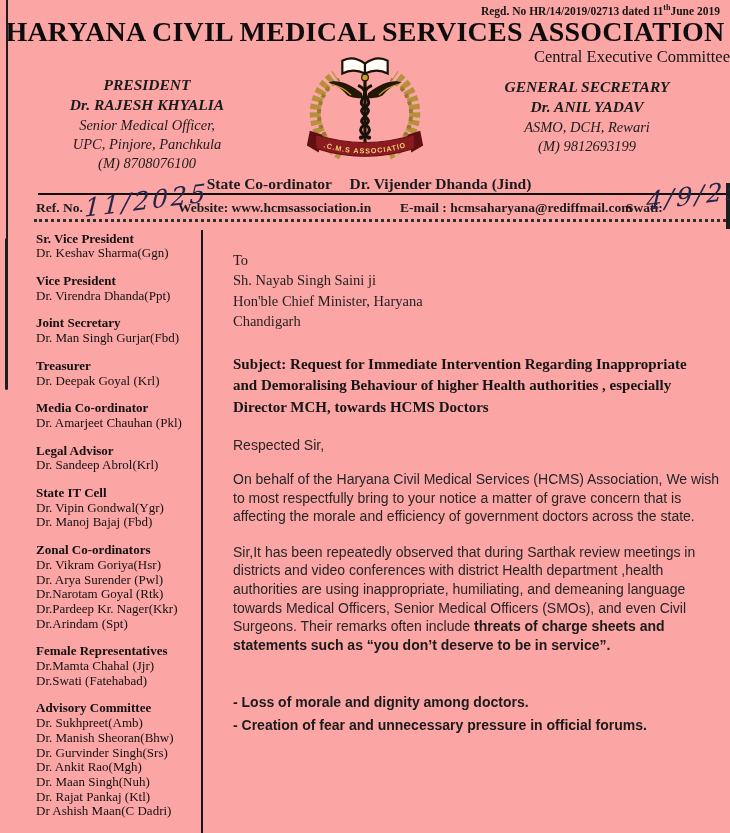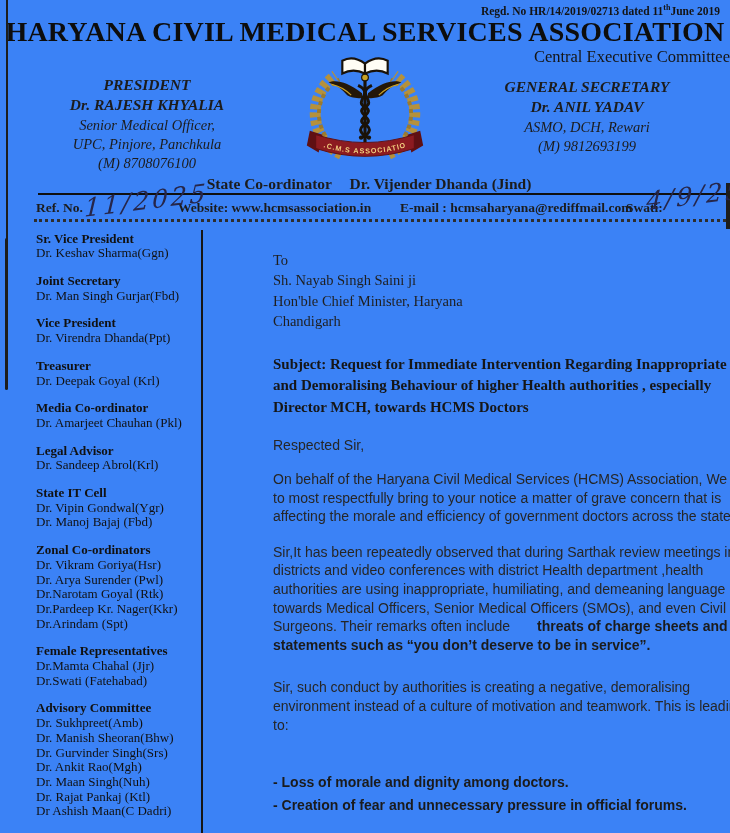--- a/index.html
+++ b/index.html
@@ -1,19 +1,19 @@
 <!DOCTYPE html>
 <html><head>
 <meta charset="utf-8">
 <style>
   * { margin:0; padding:0; box-sizing:border-box; }
   body { background:#888; font-family:"Liberation Serif", serif; }
   .page {
     position:relative; width:730px; height:833px; margin:0 auto;
-    background:#3b82f6; color:#1c1c1c; overflow:hidden;
+    background:#fca5a5; color:#1c1c1c; overflow:hidden;
   }
   
   .regd { text-align:right; padding:3px 10px 0 0; font-weight:bold; font-size:11.5px; color:#141414; }
   .regd sup { font-size:8px; }
   .main-title { text-align:center; font-weight:bold; font-size:28px; line-height:1.1; letter-spacing:.2px; color:#0d0d0d; }
   .subtitle { text-align:right; font-size:16.5px; line-height:1.15; color:#151515; }
   .officers-row { position:relative; height:106px; }
   .officer-block { position:absolute; text-align:center; width:250px; line-height:1.32; font-size:14.5px;font-style:italic; }
   .officer-block .role, .officer-block .name { font-weight:bold; font-size:15.5px; }
   .president-block { left:22px; top:8px; }
@@ -28,33 +28,33 @@
   .ref-label { position:absolute; left:2px; }
   .website-label { position:absolute; left:144px; }
   .email-label { position:absolute; left:366px; }
   .dated-label { position:absolute; left:592px; }
   .handwriting { position:absolute; font-family:"DejaVu Serif", serif; font-style:italic;
                  color:#26264a; transform:rotate(-7deg) skewX(-10deg); z-index:5;
                  letter-spacing:3px; font-size:25px; font-weight:500; }
   .hw-ref { left:84px; top:186px; }
   .hw-date { left:646px; top:181px; }
   
-  .body-wrap { display:flex; height:603px; margin-top:8px;gap:40px; }
+  .body-wrap { display:flex; height:603px; margin-top:8px; }
   .sidebar { width:203px; flex:0 0 203px; padding:2px 6px 0 36px;
              border-right:2px solid #161616; font-size:13px; line-height:14.7px; color:#111; }
   .side-group { margin-bottom:13px; }
   .side-group .g-title { font-weight:bold; }
   .main-col { flex:1; padding:20px 14px 0 30px; font-family:"Liberation Sans", sans-serif;
               font-size:14px; color:#262626; }
   .to-block { font-family:"Liberation Serif", serif; font-size:14.5px; line-height:20.5px; color:#1f1f1f; }
   .subject { font-family:"Liberation Serif", serif; font-weight:bold; font-size:15px;
              line-height:21.5px; width:472px; margin-top:22px; color:#161616; }
   .salutation { margin-top:19px; }
   .para { margin-top:17px; line-height:18.6px; width:488px; }
-  .para b { color:#1b1b1b;margin-left:23px; }
+  .para b { color:#1b1b1b; }
   .para3 { margin-top:24px; }
   .bullets { margin-top:37px; font-weight:bold; line-height:22.5px; color:#1b1b1b; }
   
   .scan { position:absolute; background:#1d1d1d; }
   .scan-left-a { left:6px; top:0; width:2px; height:240px; }
   .scan-left-b { left:5px; top:238px; width:3px; height:152px; border-radius:2px; }
   .scan-right-a { right:0; top:183px; width:4px; height:46px; }
 </style>
 </head>
 <body>
@@ -140,26 +140,26 @@
   <div class="handwriting hw-date">4/9/25</div>
 
   <div class="body-wrap">
 
     <div class="sidebar">
       <div class="side-group">
         <div class="g-title">Sr. Vice President</div>
         <div>Dr. Keshav Sharma(Ggn)</div>
       </div>
       <div class="side-group">
+        <div class="g-title">Vice President</div>
+        <div>Dr. Virendra Dhanda(Ppt)</div>
+      </div>
+      <div class="side-group">
         <div class="g-title">Joint Secretary</div>
         <div>Dr. Man Singh Gurjar(Fbd)</div>
-      </div>
-      <div class="side-group">
-        <div class="g-title">Vice President</div>
-        <div>Dr. Virendra Dhanda(Ppt)</div>
       </div>
       <div class="side-group">
         <div class="g-title">Treasurer</div>
         <div>Dr. Deepak Goyal (Krl)</div>
       </div>
       <div class="side-group">
         <div class="g-title">Media Co-ordinator</div>
         <div>Dr. Amarjeet Chauhan (Pkl)</div>
       </div>
       <div class="side-group">
@@ -205,21 +205,20 @@
       </div>
 
       <div class="subject">Subject: Request for Immediate Intervention Regarding Inappropriate  and Demoralising Behaviour of  higher Health authorities , especially   Director MCH, towards HCMS Doctors</div>
 
       <div class="salutation">Respected Sir,</div>
 
       <p class="para">On behalf of the Haryana Civil Medical Services (HCMS) Association, We wish to most respectfully bring to your notice a matter of grave concern that is affecting the morale and efficiency of government doctors across the state.</p>
 
       <p class="para"><span>Sir,It has been repeatedly observed that  during Sarthak review meetings in districts and video conferences with district Health department ,health authorities  are using inappropriate, humiliating, and demeaning language towards Medical Officers, Senior Medical Officers (SMOs), and even Civil Surgeons. Their  remarks often include </span><b>threats of charge sheets and statements such as “you don’t deserve to be in service”.</b></p>
 
-      <p class="para para3">Sir, such conduct by  authorities is creating a negative, demoralising environment instead of a culture of motivation and teamwork. This is leading to:</p>
 
       <div class="bullets">
         <div>- Loss of morale and dignity among doctors.</div>
         <div>- Creation of fear and unnecessary pressure in official forums.</div>
       </div>
     </div>
   </div>
 
 </div>
 

